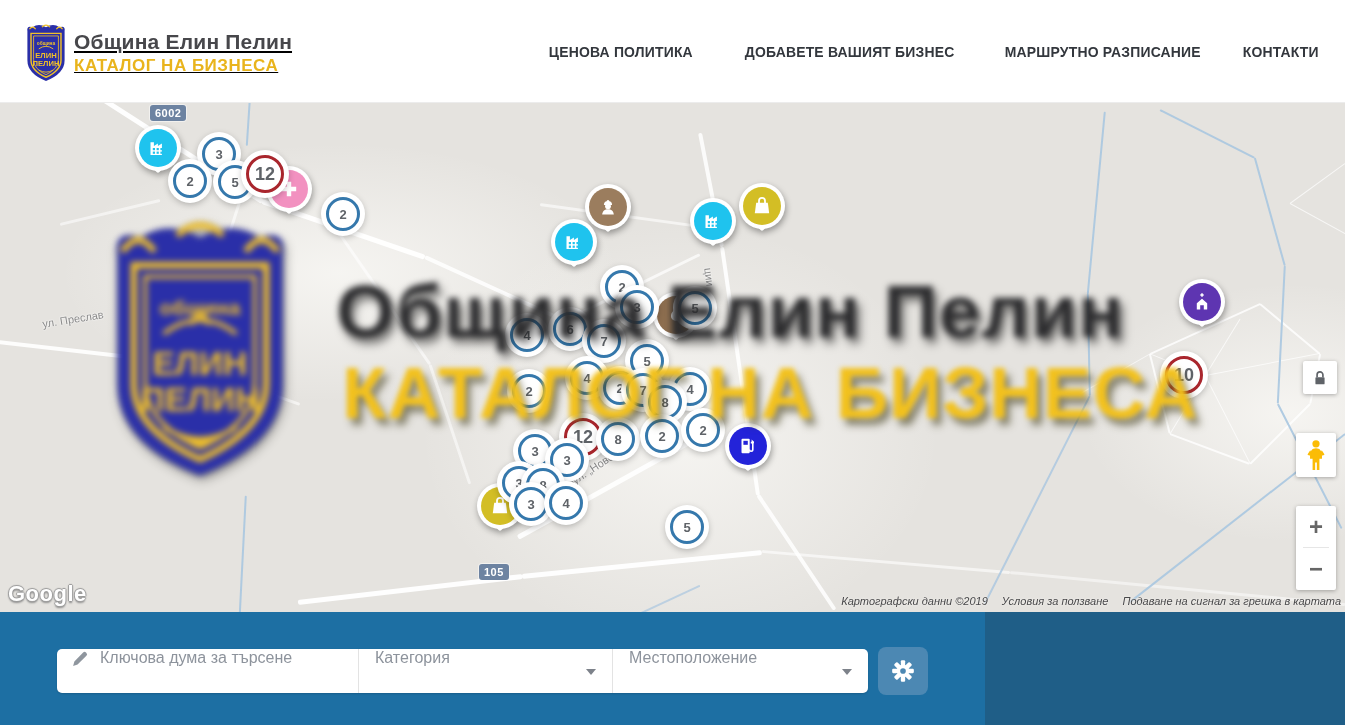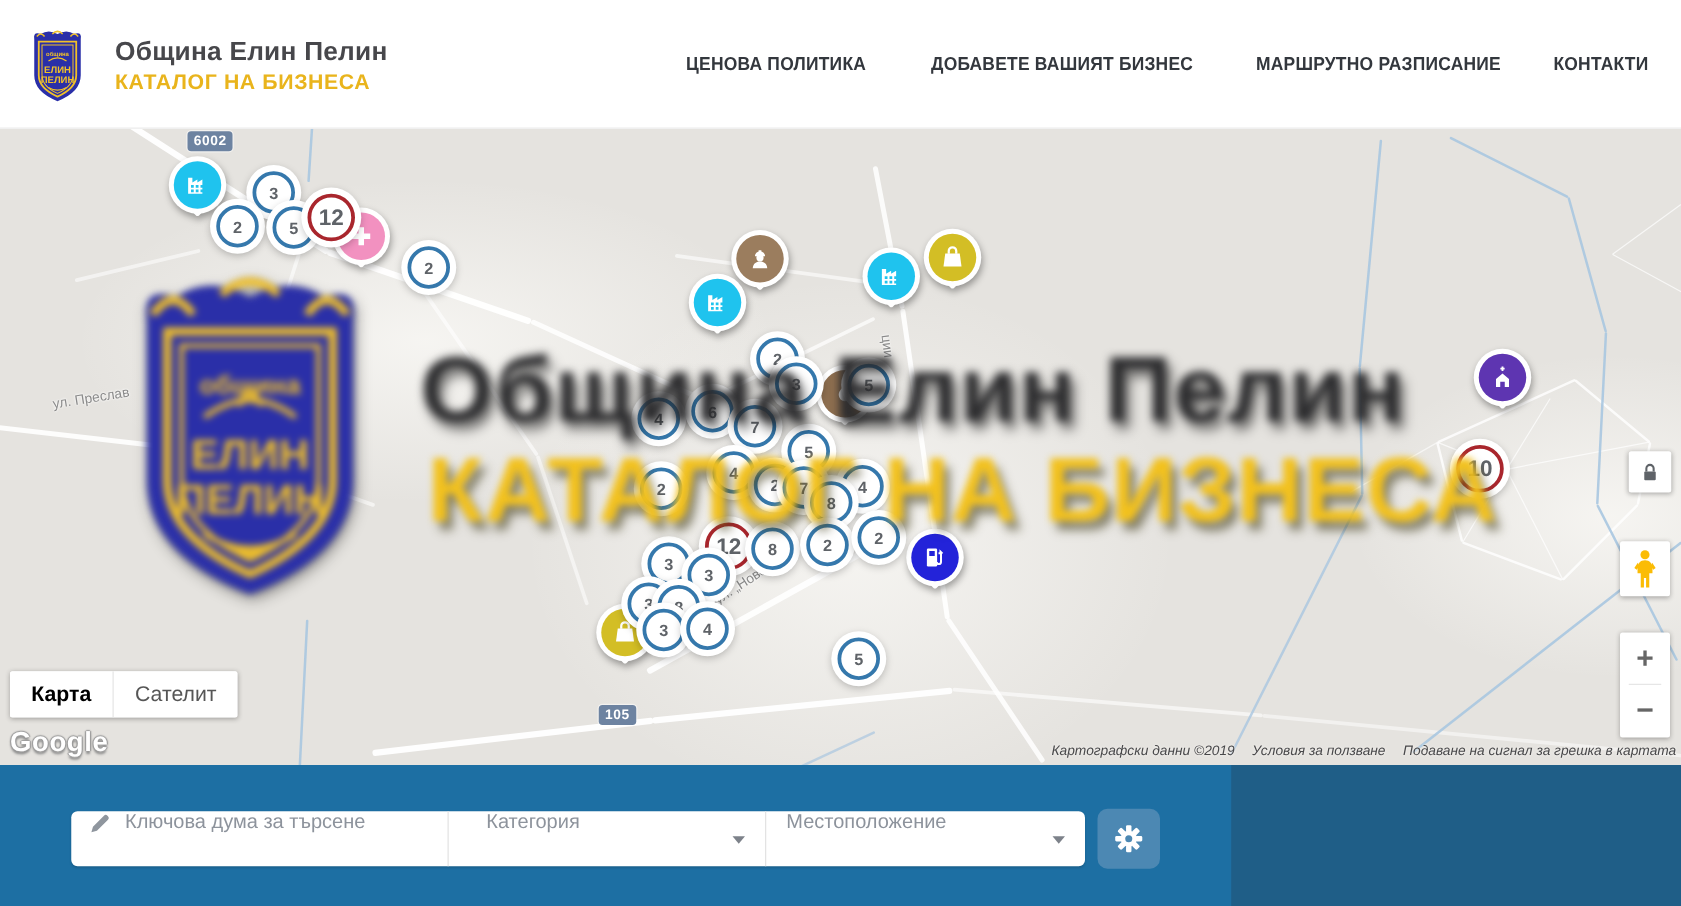--- a/index.html
+++ b/index.html
@@ -1,21 +1,21 @@
 <!DOCTYPE html>
 <html lang="bg"><head>
 <meta charset="utf-8">
 <style>
   * { margin:0; padding:0; box-sizing:border-box; }
   html,body { width:1345px; height:725px; overflow:hidden; font-family:"Liberation Sans", sans-serif; background:#fff; }
 
   
   .header { position:absolute; left:0; top:0; width:1345px; height:103px; background:#fff; border-bottom:1px solid #ececec; z-index:50; }
   .brand { position:absolute; left:22px; top:22px; display:flex; align-items:center; }
-  .brand-text { margin-left:22px; }
+  .brand-text { margin-left:4px;text-decoration:underline; }
   .brand-title { font-size:21px; font-weight:700; color:#47474b; letter-spacing:.2px; }
   .brand-subtitle { font-size:17px; font-weight:700; color:#e9b41c; letter-spacing:.5px; margin-top:2px; }
   .nav { position:absolute; right:26px; top:0; height:103px; display:flex; align-items:center; gap:36px; }
   .nav-item { font-size:15px; font-weight:700; color:#33373d; letter-spacing:.2px; cursor:pointer; white-space:nowrap; transform:scaleX(.93); transform-origin:right center; }
 
   
   .map { position:absolute; left:0; top:103px; width:1345px; height:509px; background:#e5e3df; overflow:hidden; }
   .patch { position:absolute; border-radius:50%; pointer-events:none; }
   .line { position:absolute; transform-origin:0 50%; border-radius:2px; }
   .road-badge { position:absolute; background:#6d83a1; color:#fff; font-size:11px; font-weight:700; padding:2px 5px; border-radius:3px; letter-spacing:.5px; box-shadow:0 0 0 1px rgba(255,255,255,.5); }
@@ -62,21 +62,21 @@
                  text-shadow:0 0 2px #f1efec,0 0 2px #f1efec; }
   .attribution span { cursor:pointer; white-space:nowrap;font-style:italic; }
 
   
   .bottombar { position:absolute; left:0; top:612px; width:1345px; height:113px; background:#1d6fa3; z-index:40; }
   .bottombar-right { position:absolute; left:985px; top:0; width:360px; height:113px; background:#1f5e87; }
   .searchbox { position:absolute; left:57px; top:37px; width:811px; height:44px; background:#fff; border-radius:5px; display:flex; align-items:stretch; box-shadow:0 1px 2px rgba(0,0,0,.15); }
   .sb-section { position:relative; display:flex; align-items:flex-start; }
   .sb-keyword { width:301px; padding-left:14px; }
   .sb-select { cursor:pointer; }
-  .sb-category { width:254px; border-left:1px solid #e3e3e3; padding-left:30px; }
+  .sb-category { width:254px; border-left:1px solid #e3e3e3; padding-left:16px; }
   .sb-location { width:256px; border-left:1px solid #e3e3e3; padding-left:16px; }
   .sb-input { border:none; outline:none; width:250px; font-size:16px; color:#444; font-family:inherit; background:transparent; margin-left:10px; }
   .sb-input::placeholder { color:#8d939c; }
   .sb-label { font-size:16px; color:#8d939c; }
   .caret { position:absolute; right:16px; top:50%; margin-top:-2px; width:0; height:0; border-left:5px solid transparent; border-right:5px solid transparent; border-top:6px solid #7d828a; }
   .gear-btn { position:absolute; left:878px; top:35px; width:50px; height:48px; background:#4c88b3; border:none; border-radius:8px; display:flex; align-items:center; justify-content:center; cursor:pointer; }
   .search-btn { position:absolute; left:1017px; top:38px; width:301px; height:44px; border:none; border-radius:5px; cursor:pointer;
                 background:linear-gradient(#f3cf2a,#e9bd1a); display:flex; align-items:center; justify-content:center; gap:10px;
                 color:#fff; font-size:17px; font-weight:700; letter-spacing:.8px; font-family:inherit; box-shadow:0 1px 2px rgba(0,0,0,.2); }
 
@@ -336,24 +336,20 @@
     <path d="M6 8 q3.5 -5 7 0 M18 4.5 q5 -4.5 10 0 M33 8 q3.5 -5 7 0" fill="none" stroke="#f0c029" stroke-width="1.4"></path>
     <text x="23" y="22" font-size="4.6" text-anchor="middle">община</text>
     <path d="M15 26 q8 -6 16 0 M21 24 l2 -3 l2 3" fill="none" stroke="#f0c029" stroke-width=".9"></path>
     <text x="23" y="35" font-size="7.4" text-anchor="middle">ЕЛИН</text>
     <text x="23" y="43" font-size="7.4" text-anchor="middle">ПЕЛИН</text>
     <path d="M15 46.5 q8 5 16 0 M21 49 q2 2 4 0" fill="none" stroke="#f0c029" stroke-width=".9"></path>
   </svg>
   <div class="wm wm-title">Община Елин Пелин</div>
   <div class="wm wm-subtitle">КАТАЛОГ НА БИЗНЕСА</div>
 
-  <div class="maptype">
-    <button class="maptype-btn active">Карта</button>
-    <button class="maptype-btn inactive">Сателит</button>
-  </div>
 
   <div class="ctl ctl-lock">
     <svg width="20" height="20" viewBox="0 0 24 24">
       <path d="M8.5 11V8.2a3.5 3.5 0 0 1 7 0V11" fill="none" stroke="#5f6368" stroke-width="2"></path>
       <rect x="6.5" y="11" width="11" height="8.5" rx="1" fill="#5f6368"></rect>
     </svg>
   </div>
   <div class="ctl ctl-pegman">
     <svg width="26" height="32" viewBox="0 0 24 30">
       <circle cx="12" cy="4.5" r="3.4" fill="#fbbc05"></circle>

